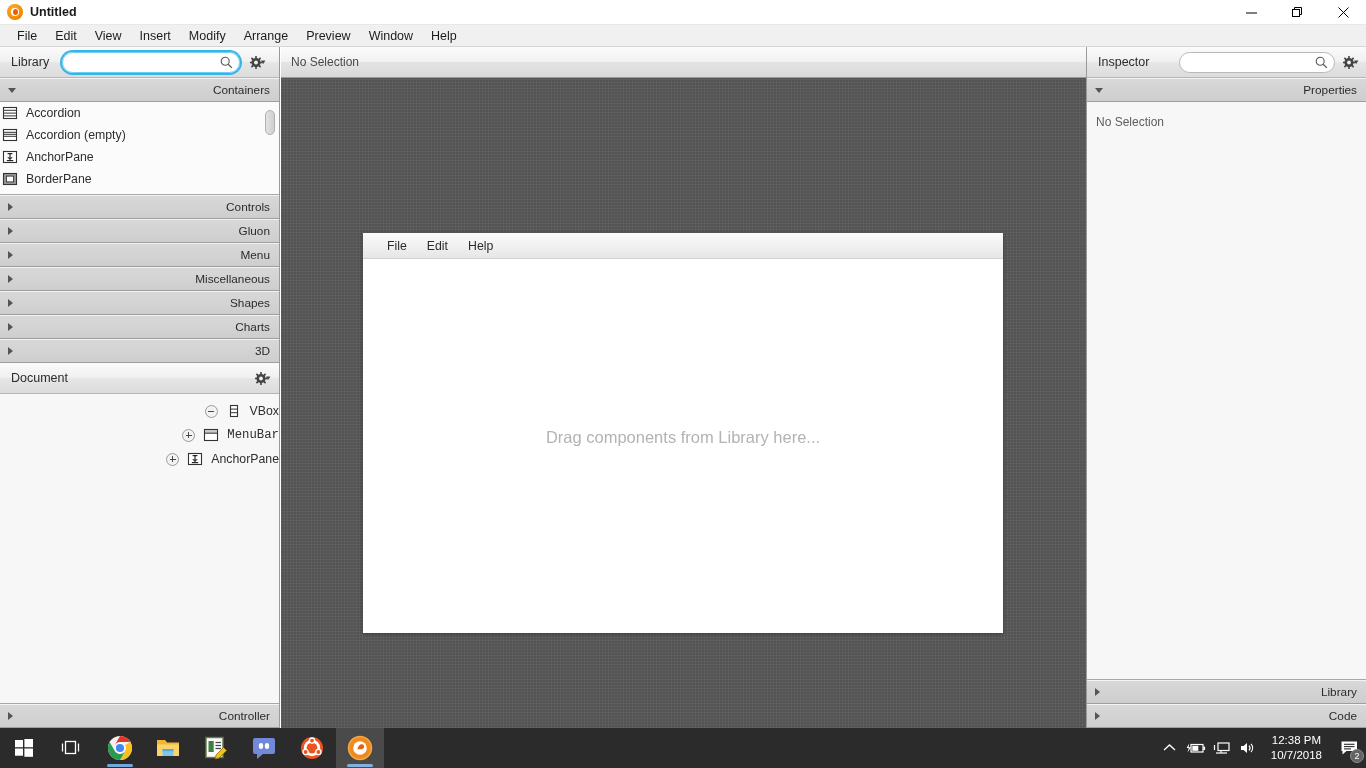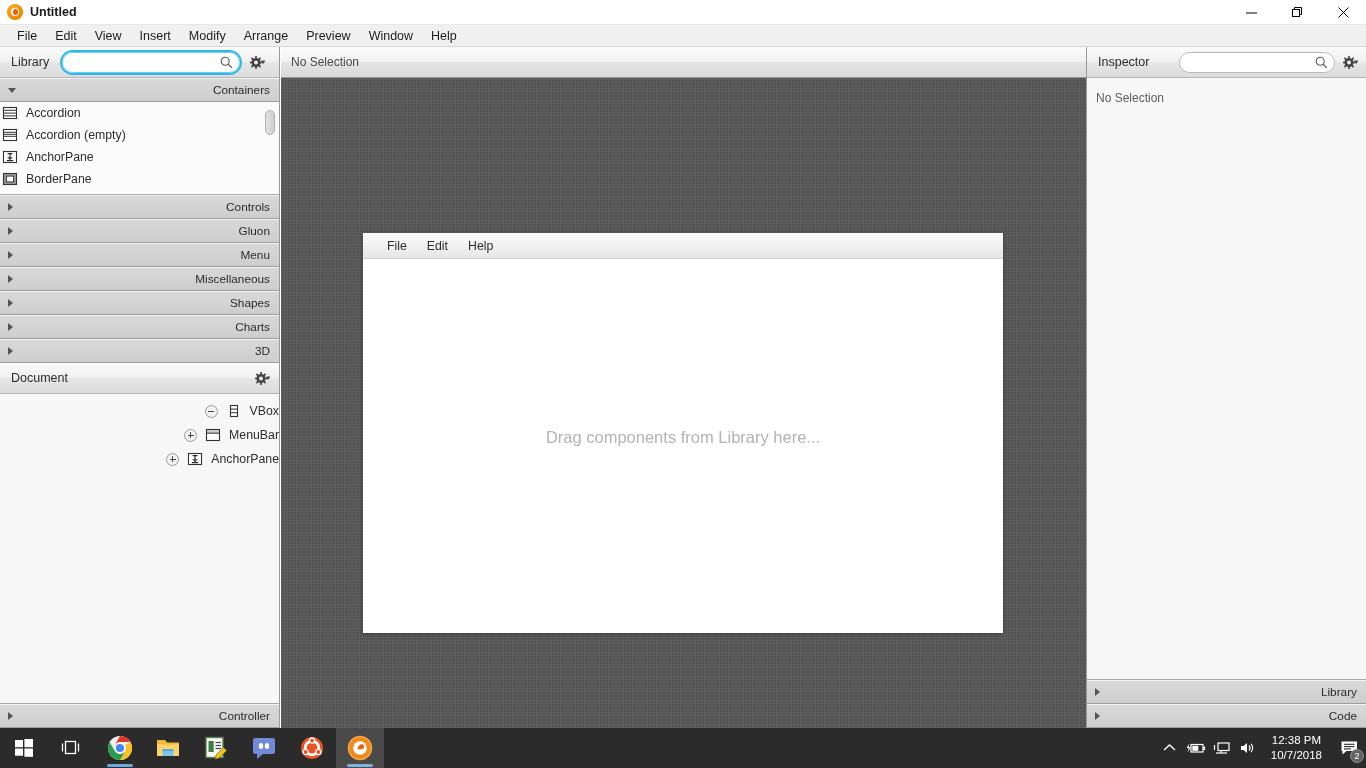--- a/index.html
+++ b/index.html
@@ -427,21 +427,21 @@
     <div class="treebody">
       <div class="tnode" style="padding-left:8px;">
         <div class="expander"></div>
         <svg class="ic" style="margin-left:8px;" viewBox="0 0 16 16">
           <rect x="4.5" y="2.5" width="7" height="11" fill="#fff" stroke="#333" stroke-width="1.1"></rect>
           <line x1="4.5" y1="6.1" x2="11.5" y2="6.1" stroke="#333" stroke-width="1"></line>
           <line x1="4.5" y1="9.7" x2="11.5" y2="9.7" stroke="#333" stroke-width="1"></line>
         </svg>
         <span class="nm">VBox</span>
       </div>
-      <div class="tnode" style="padding-left:20px;">
+      <div class="tnode" style="padding-left:20px;font-family:Liberation Mono, monospace;">
         <div class="expander plus"></div>
         <svg class="ic" style="margin-left:8px;" viewBox="0 0 16 16">
           <rect x="1.5" y="2.5" width="13" height="11" fill="#fff" stroke="#333" stroke-width="1.1"></rect>
           <rect x="2" y="3" width="12" height="3.2" fill="#c9c9c9"></rect>
           <line x1="1.5" y1="6.2" x2="14.5" y2="6.2" stroke="#333" stroke-width="1"></line>
         </svg>
         <span class="nm">MenuBar</span>
       </div>
       <div class="tnode" style="padding-left:20px;">
         <div class="expander plus"></div>
@@ -500,20 +500,24 @@
                 <rect x="5.2" y="0" width="1.6" height="13"></rect>
                 <rect x="-0.5" y="5.7" width="13" height="1.6"></rect>
               </g>
           </g>
           <circle cx="6" cy="6.5" r="1.9" fill="#f0f0f0"></circle>
           <polygon points="11,4.5 15.4,4.5 13.2,8" fill="#444"></polygon>
         </svg>
       </div>
     </div>
 
+    <div class="secthead">
+      <div class="tri open"></div>
+      <div class="lbl">Properties</div>
+    </div>
     <div class="rp-body">
       <span>No Selection</span>
     </div>
     <div class="secthead">
       <div class="tri closed"></div>
       <div class="lbl">Library</div>
     </div>
     <div class="secthead">
       <div class="tri closed"></div>
       <div class="lbl">Code</div>

